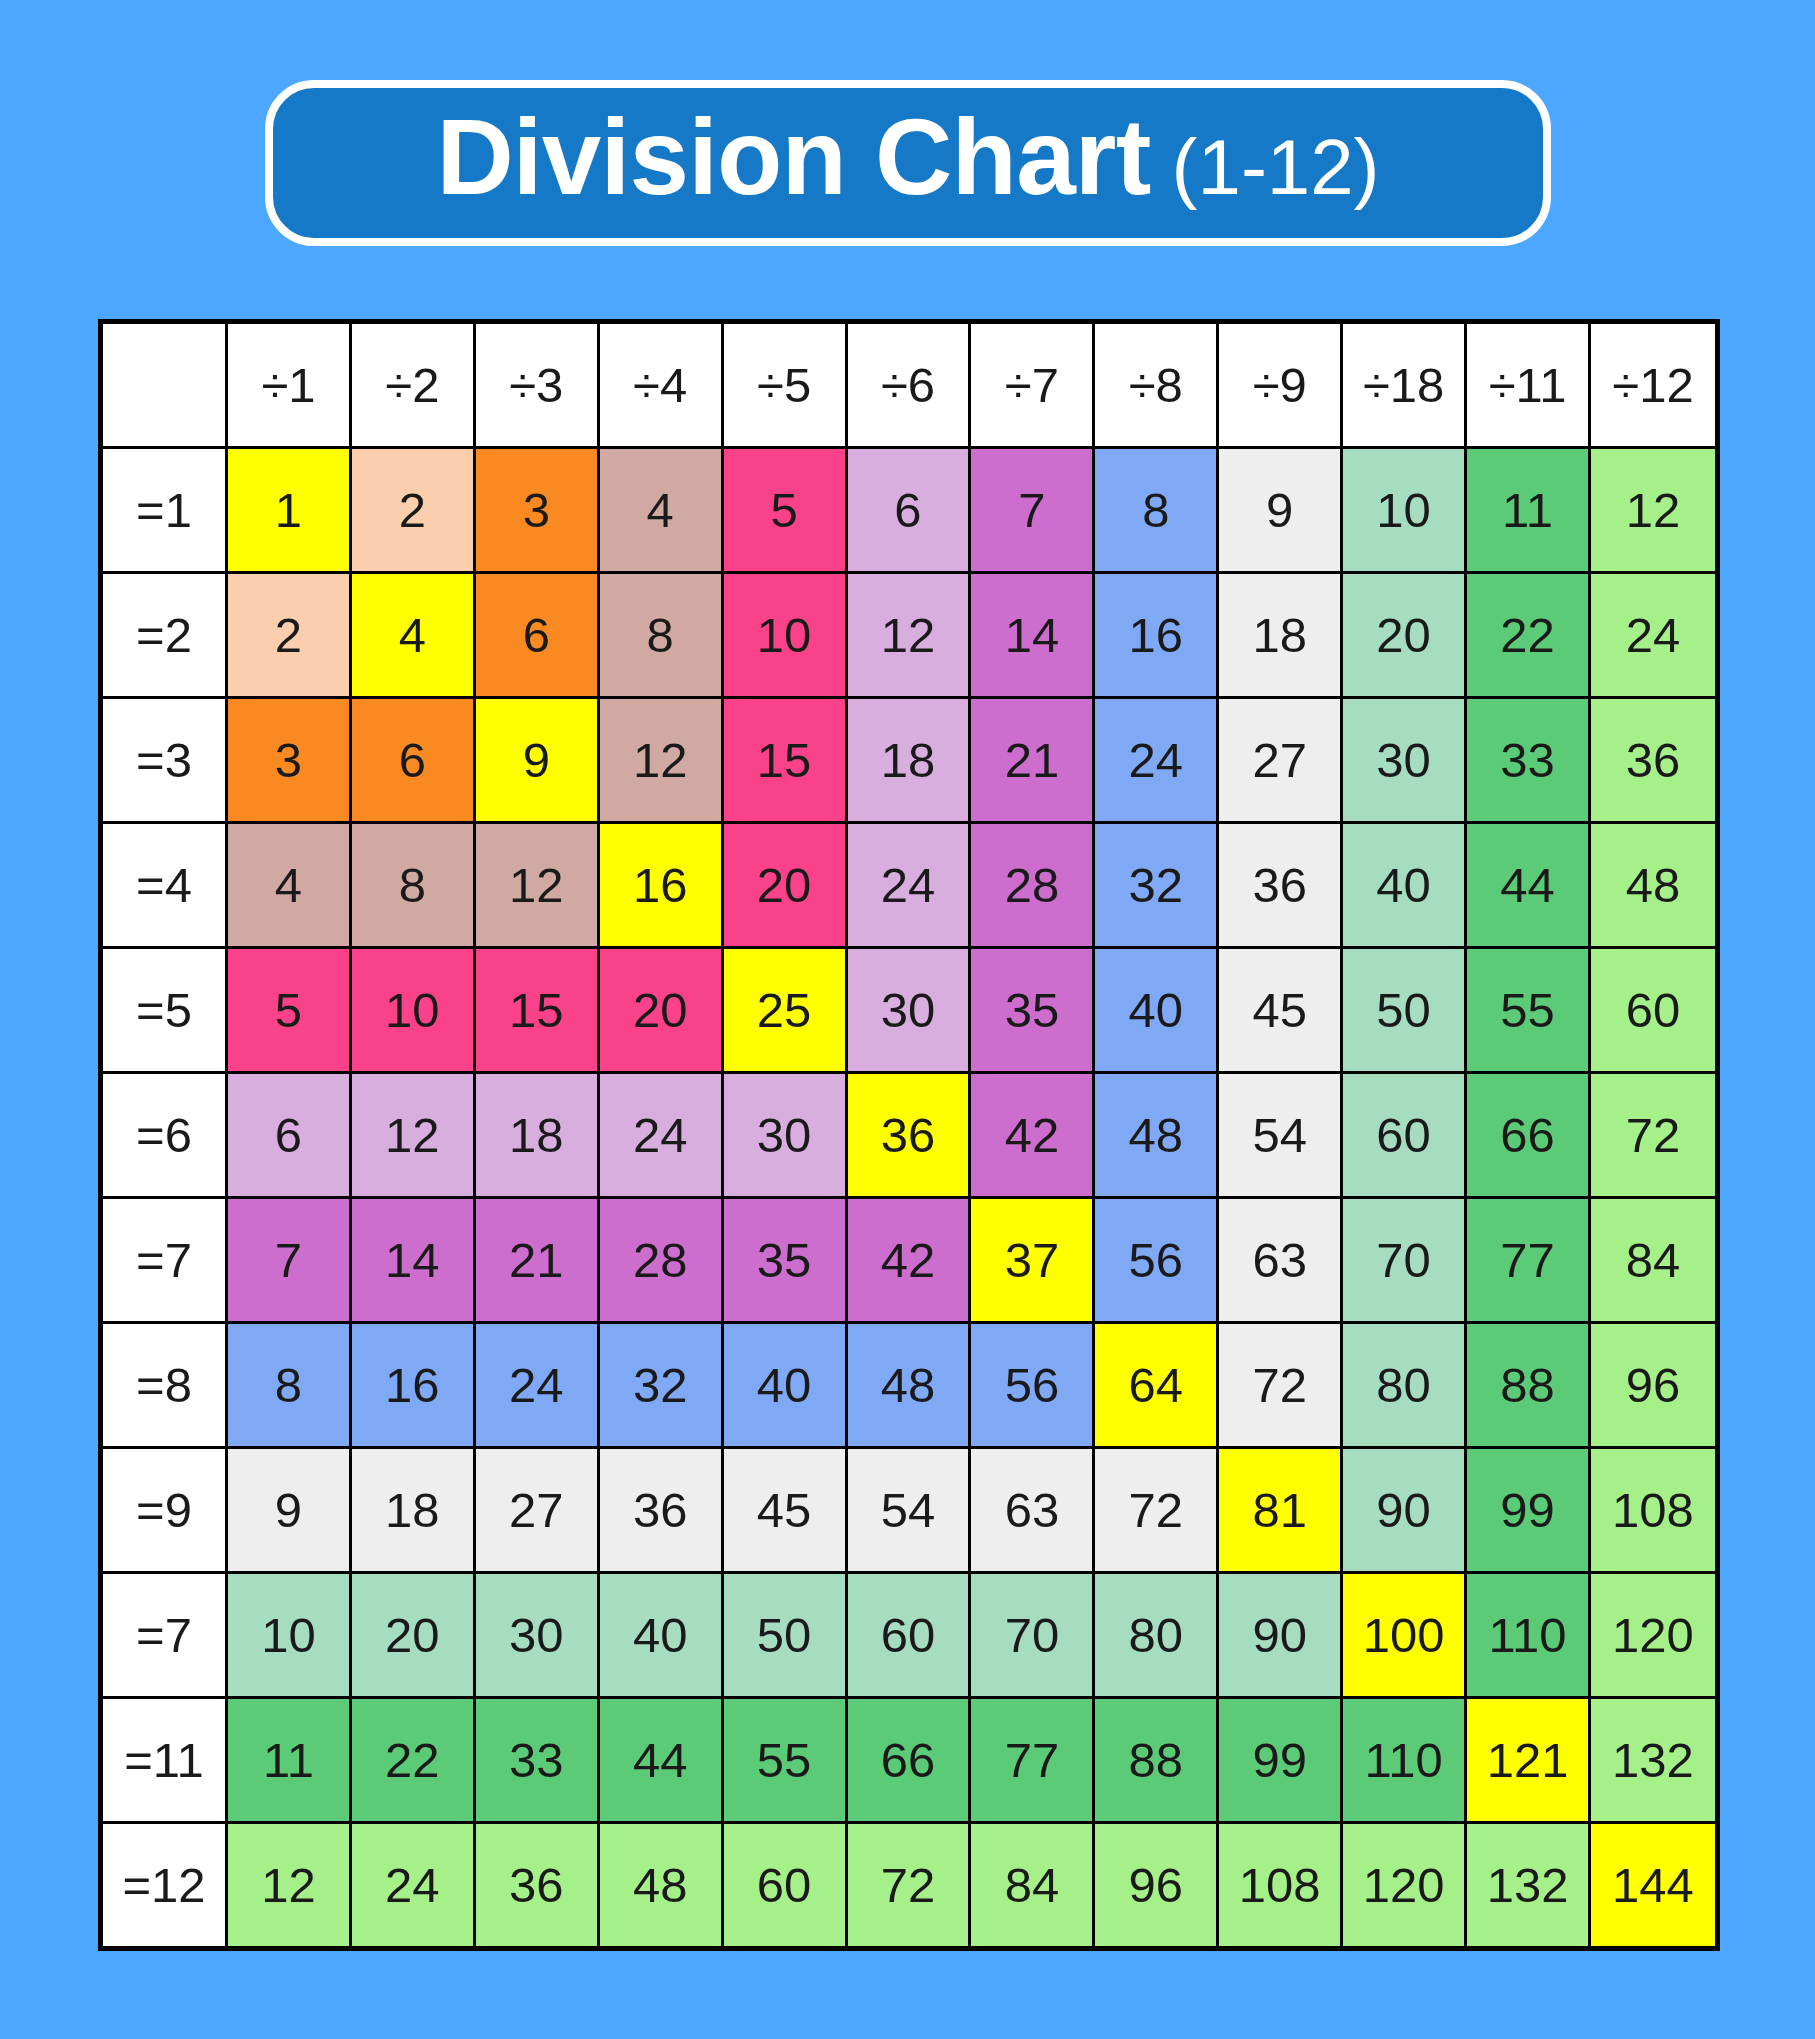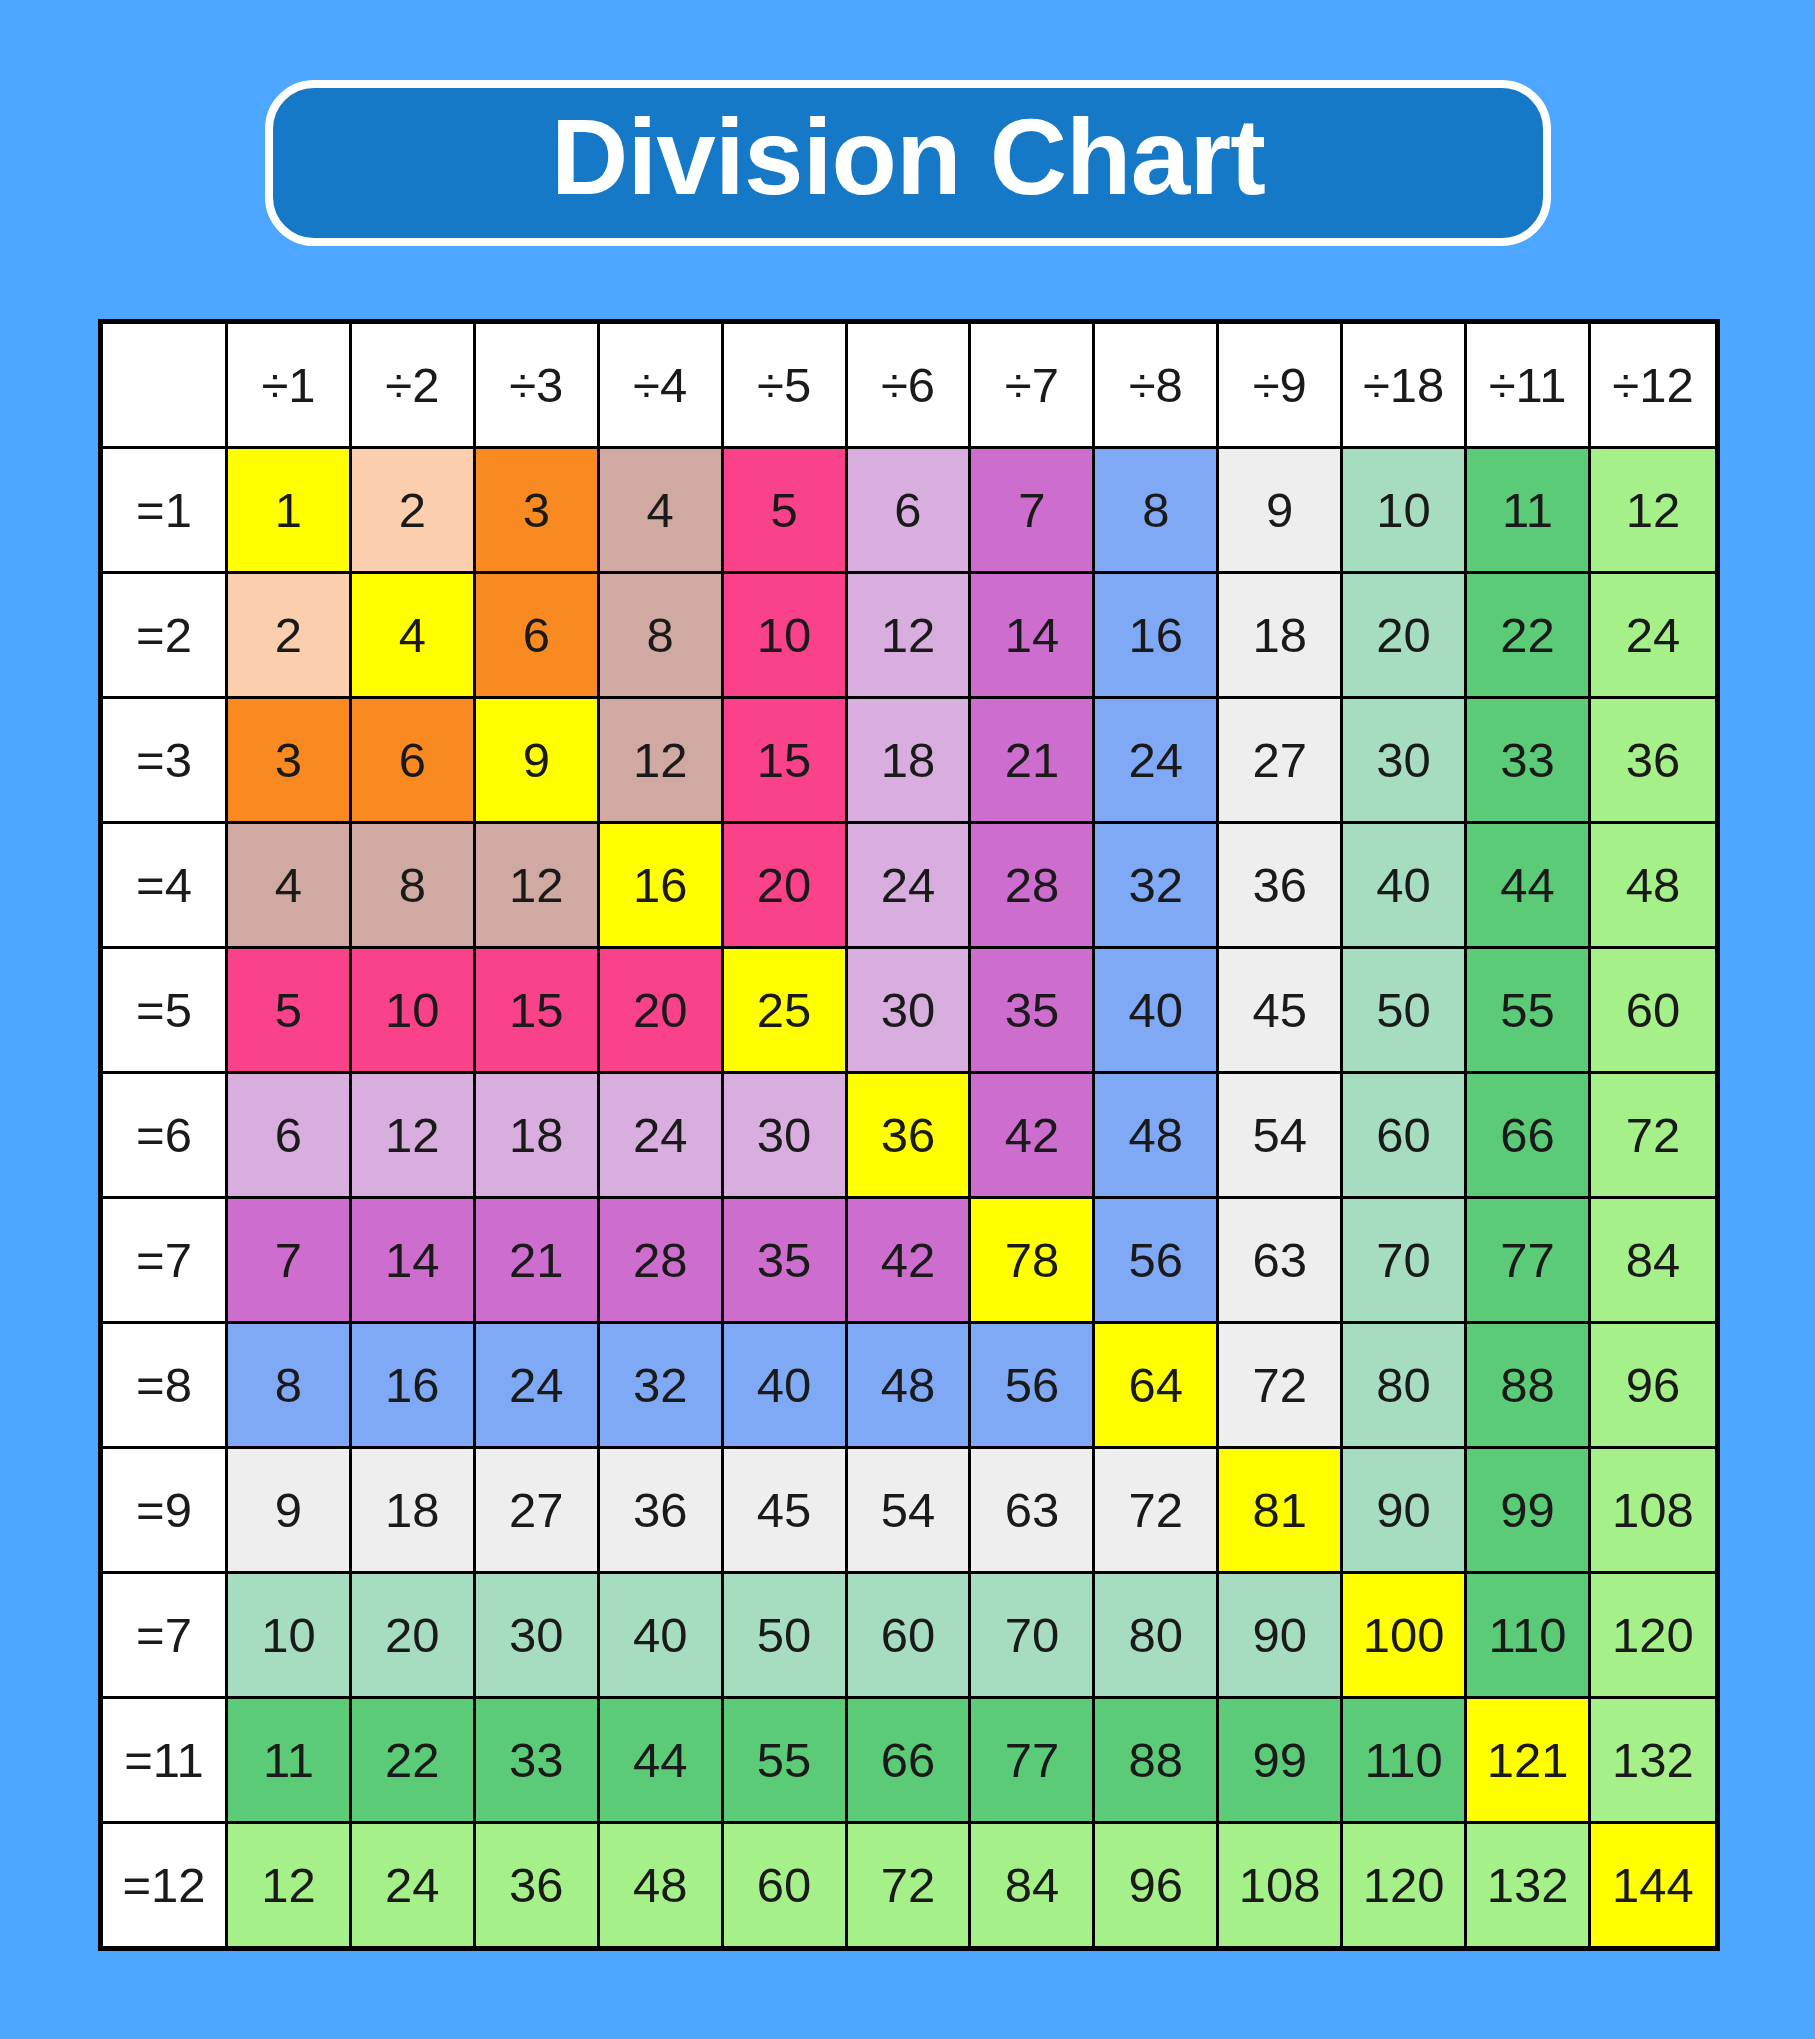--- a/index.html
+++ b/index.html
@@ -118,20 +118,21 @@
   }
 </style>
 </head>
 <body>
 
 <div class="page">
 
   <div class="title-wrap">
     <div class="title-pill">
       <span class="title-main">Division Chart</span>
+      <span class="title-range">(1-12)</span>
     </div>
   </div>
 
   <div class="table-wrap">
     <table class="chart" id="chart-table">
       <thead>
         <tr>
           <th class="corner"></th>
         <th class="colhead">÷1</th>
             <th class="colhead">÷2</th>
@@ -239,21 +240,21 @@
             <td style="background: rgb(166, 240, 138);">72</td>
           </tr>
           <tr>
             <td class="rowhead">=7</td>
             <td style="background: rgb(205, 109, 205);">7</td>
             <td style="background: rgb(205, 109, 205);">14</td>
             <td style="background: rgb(205, 109, 205);">21</td>
             <td style="background: rgb(205, 109, 205);">28</td>
             <td style="background: rgb(205, 109, 205);">35</td>
             <td style="background: rgb(205, 109, 205);">42</td>
-            <td style="background: rgb(255, 255, 0);">78</td>
+            <td style="background: rgb(255, 255, 0);">37</td>
             <td style="background: rgb(127, 168, 245);">56</td>
             <td style="background: rgb(238, 238, 238);">63</td>
             <td style="background: rgb(166, 220, 192);">70</td>
             <td style="background: rgb(92, 203, 120);">77</td>
             <td style="background: rgb(166, 240, 138);">84</td>
           </tr>
           <tr>
             <td class="rowhead">=8</td>
             <td style="background: rgb(127, 168, 245);">8</td>
             <td style="background: rgb(127, 168, 245);">16</td>

